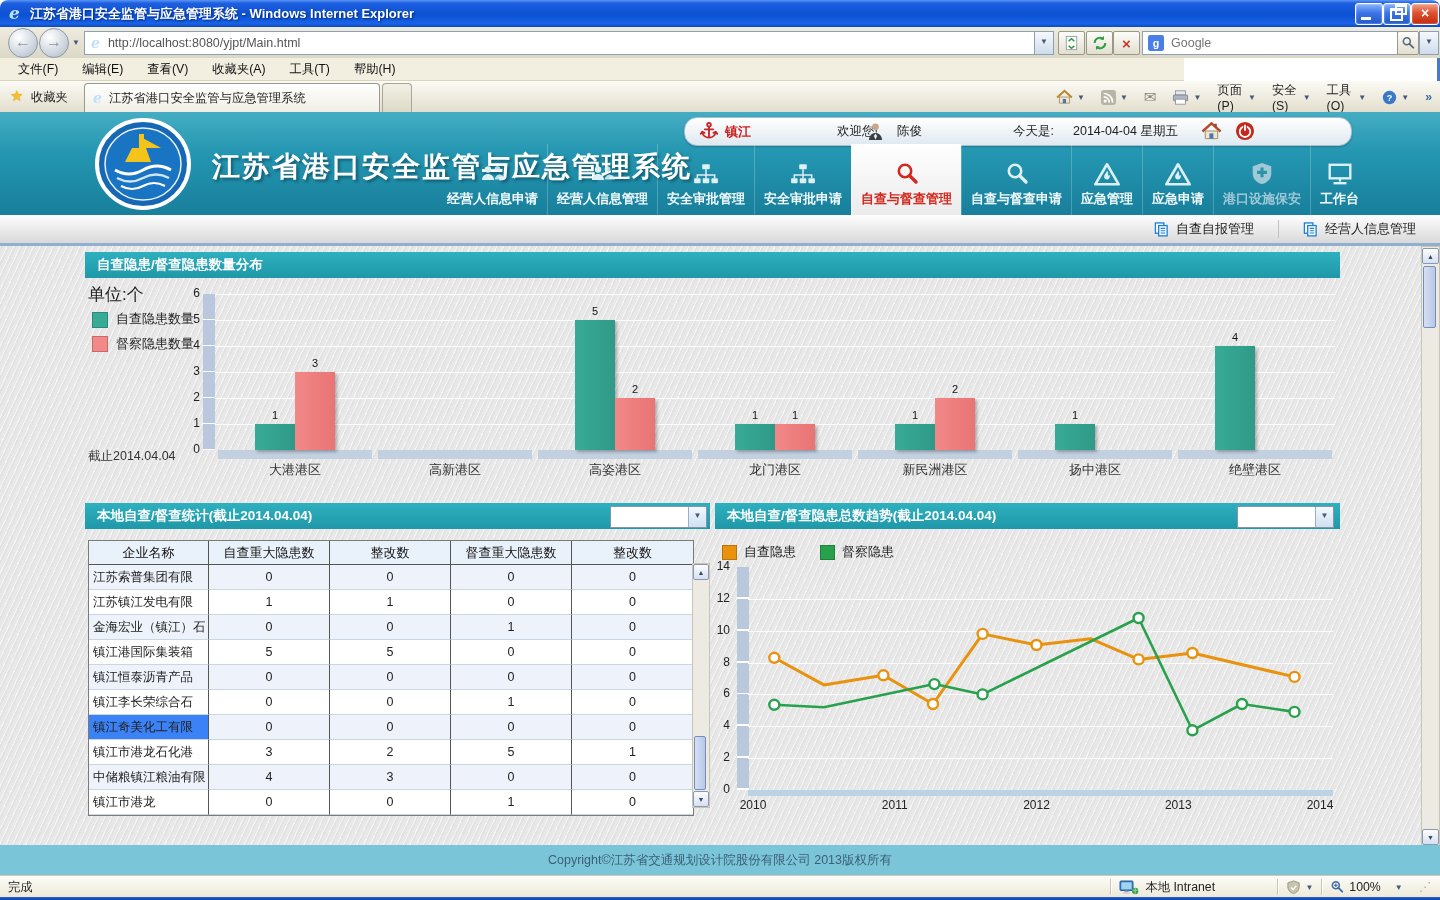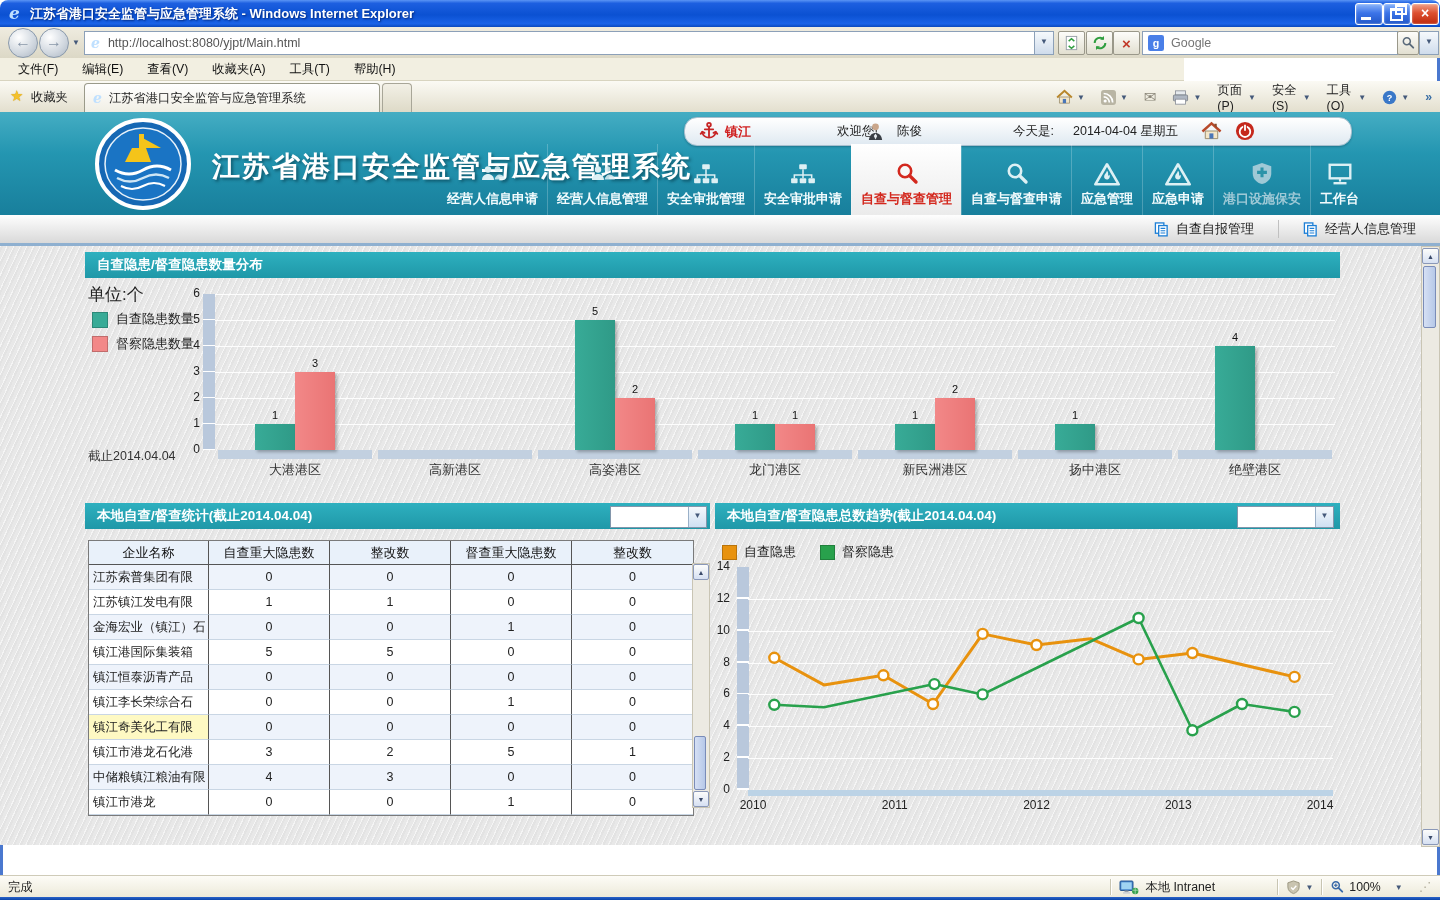--- a/index.html
+++ b/index.html
@@ -528,21 +528,21 @@
       <div class="td name" style="background: rgb(238, 243, 251);">镇江恒泰沥青产品</div>
       <div class="td" style="background: rgb(238, 243, 251);">0</div>
       <div class="td" style="background: rgb(238, 243, 251);">0</div>
       <div class="td" style="background: rgb(238, 243, 251);">0</div>
       <div class="td" style="background: rgb(238, 243, 251);">0</div>
       <div class="td name" style="background: rgb(255, 255, 255);">镇江李长荣综合石</div>
       <div class="td" style="background: rgb(255, 255, 255);">0</div>
       <div class="td" style="background: rgb(255, 255, 255);">0</div>
       <div class="td" style="background: rgb(255, 255, 255);">1</div>
       <div class="td" style="background: rgb(255, 255, 255);">0</div>
-      <div class="td name" style="background: #fef9c3;">镇江奇美化工有限</div>
+      <div class="td name" style="background: #3b82f6;">镇江奇美化工有限</div>
       <div class="td" style="background: rgb(238, 243, 251);">0</div>
       <div class="td" style="background: rgb(238, 243, 251);">0</div>
       <div class="td" style="background: rgb(238, 243, 251);">0</div>
       <div class="td" style="background: rgb(238, 243, 251);">0</div>
       <div class="td name" style="background: rgb(255, 255, 255);">镇江市港龙石化港</div>
       <div class="td" style="background: rgb(255, 255, 255);">3</div>
       <div class="td" style="background: rgb(255, 255, 255);">2</div>
       <div class="td" style="background: rgb(255, 255, 255);">5</div>
       <div class="td" style="background: rgb(255, 255, 255);">1</div>
       <div class="td name" style="background: rgb(238, 243, 251);">中储粮镇江粮油有限</div>
@@ -616,20 +616,21 @@
         <circle cx="546.5" cy="144.9" r="5" fill="#fff" stroke="#28a14c" stroke-width="2.4"></circle>
       </svg>
     </div>
 
   <div class="abs sb-track" style="left:1421px;top:246px;width:17px;height:599px">
     <div class="sb-btn" style="top:1px;height:16px;font-size:7px;line-height:15px">▲</div>
     <div class="sb-thumb" style="top:19px;width:13px;height:62px"></div>
     <div class="sb-btn" style="bottom:1px;height:16px;font-size:7px;line-height:15px">▼</div>
   </div>
 
+  <div class="abs pfooter">Copyright©江苏省交通规划设计院股份有限公司 2013版权所有</div>
 
   <div class="abs statusbar">
     <span class="scell">完成</span>
     <span style="flex:1"></span>
     <span class="ssep"></span>
     <span class="scell" style="width:150px">
       <svg width="20" height="15" viewBox="0 0 20 15" style="margin-right:6px">
           <rect x="1" y="1" width="13" height="9.5" rx="1" fill="#3d7ec9" stroke="#2a5a94"></rect>
           <rect x="2.3" y="2.3" width="10.4" height="7" fill="#9fd4f2"></rect>
           <rect x="5.5" y="10.5" width="4" height="1.6" fill="#9aa0a8"></rect>

